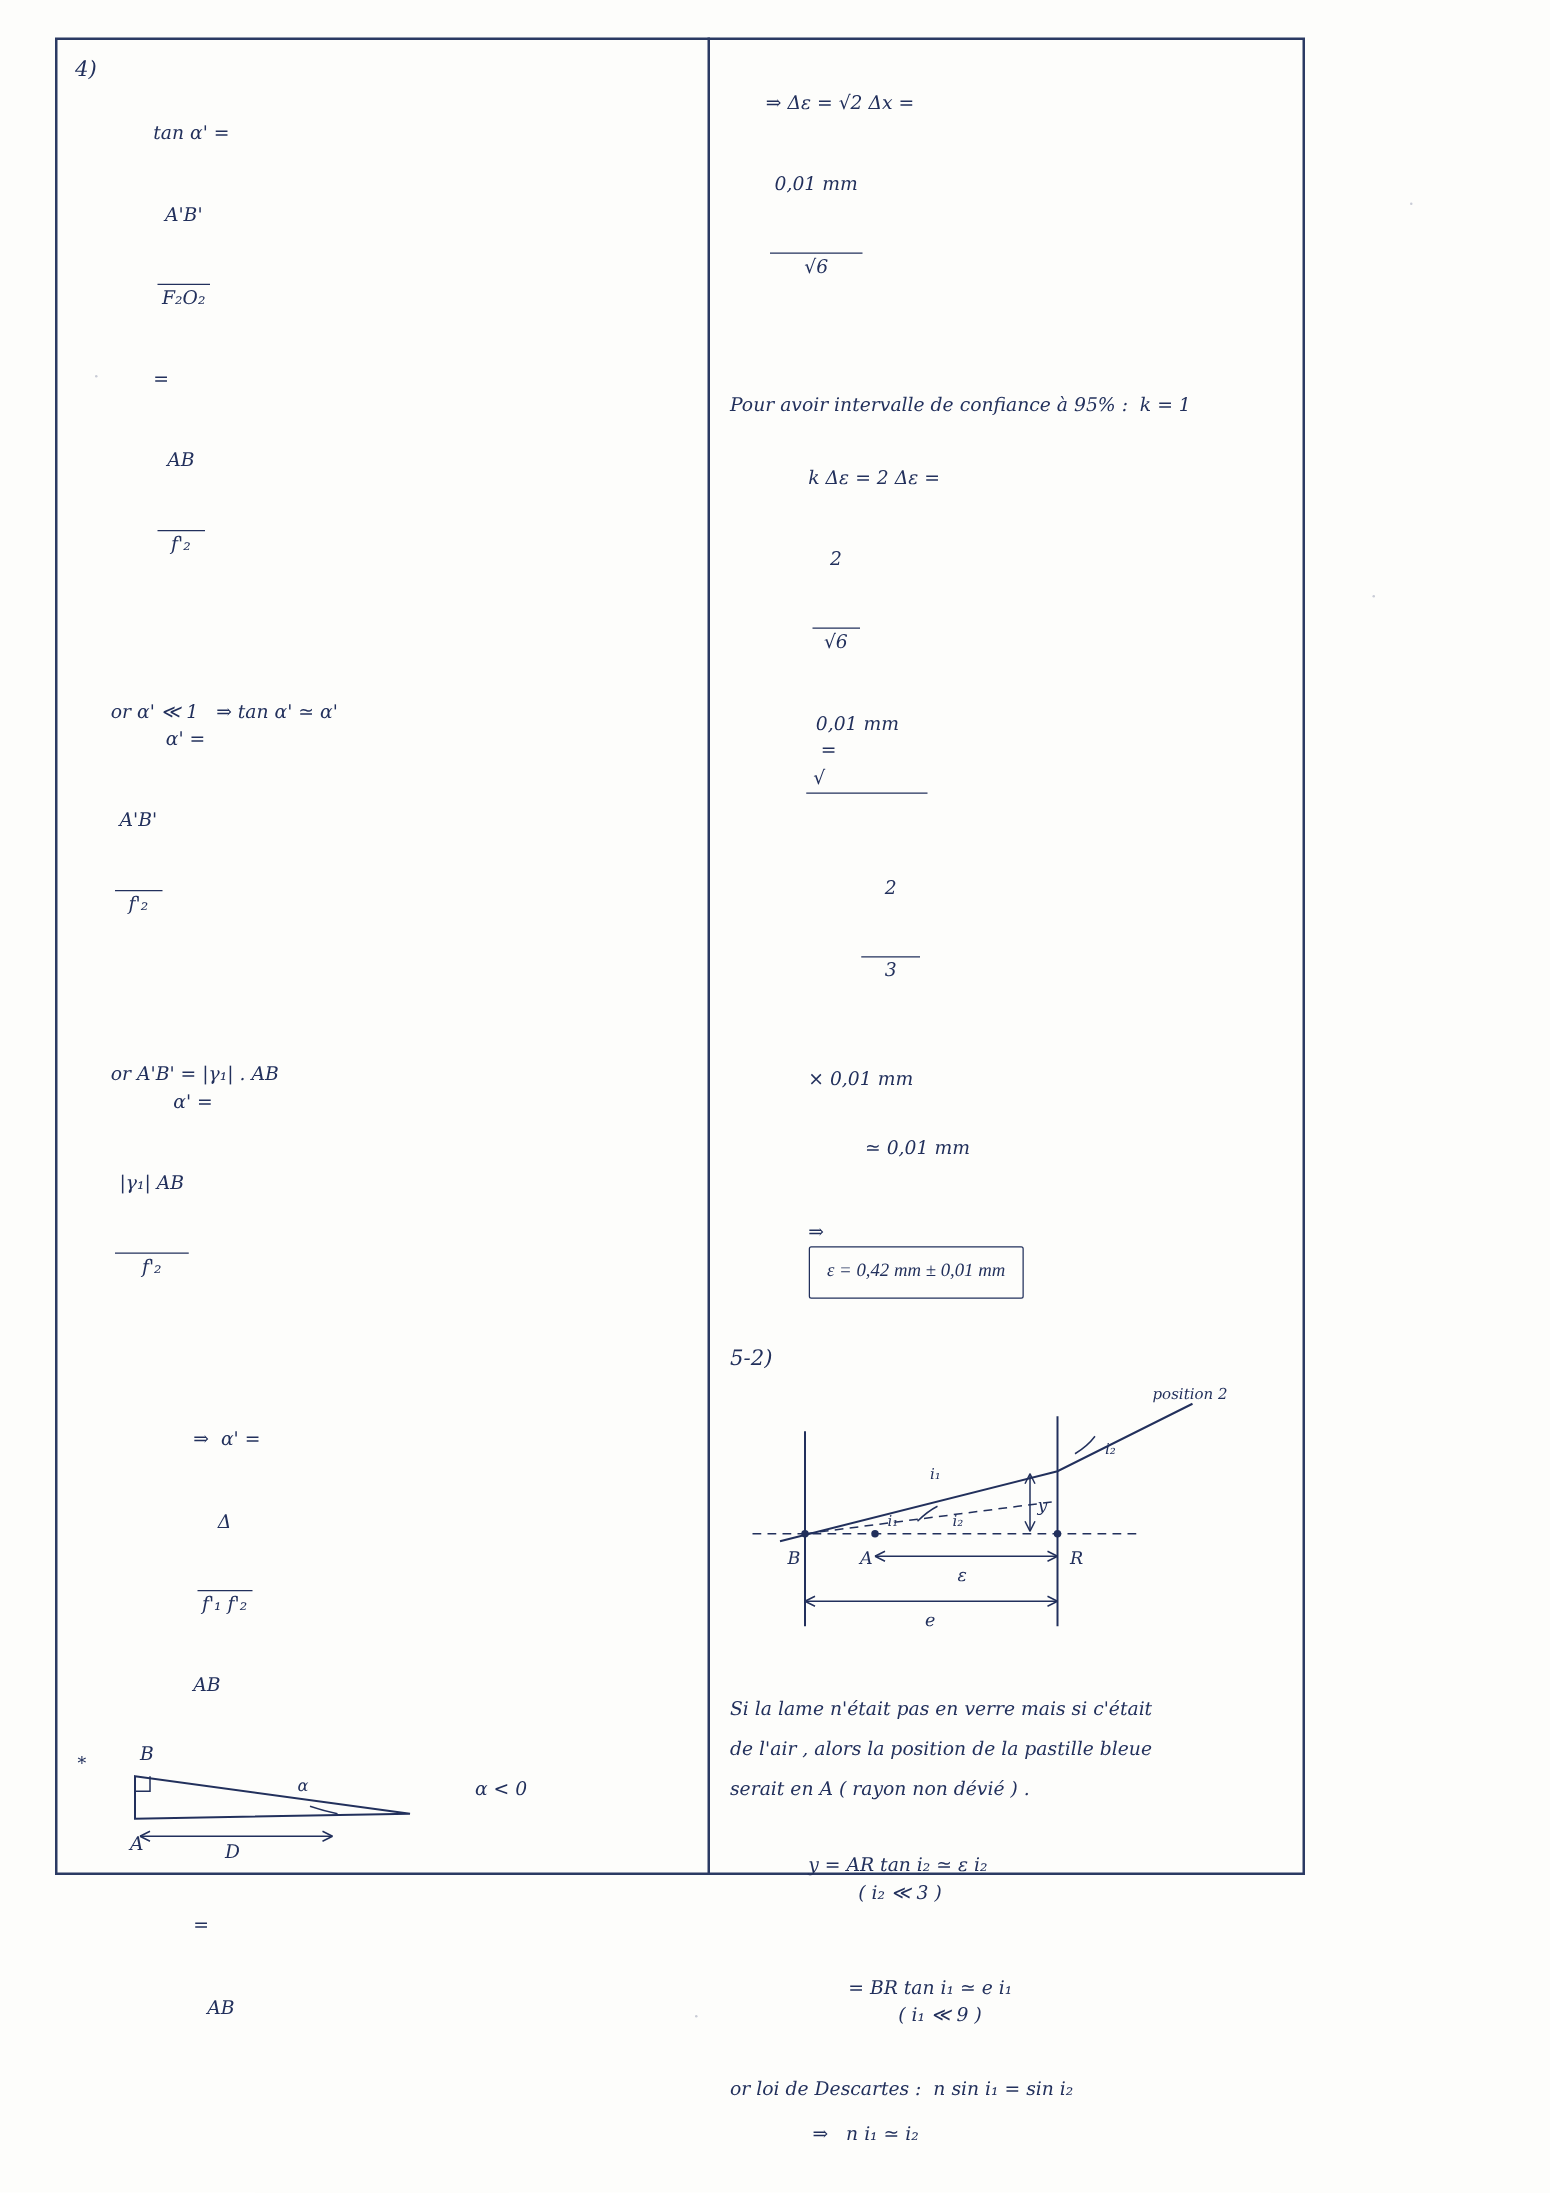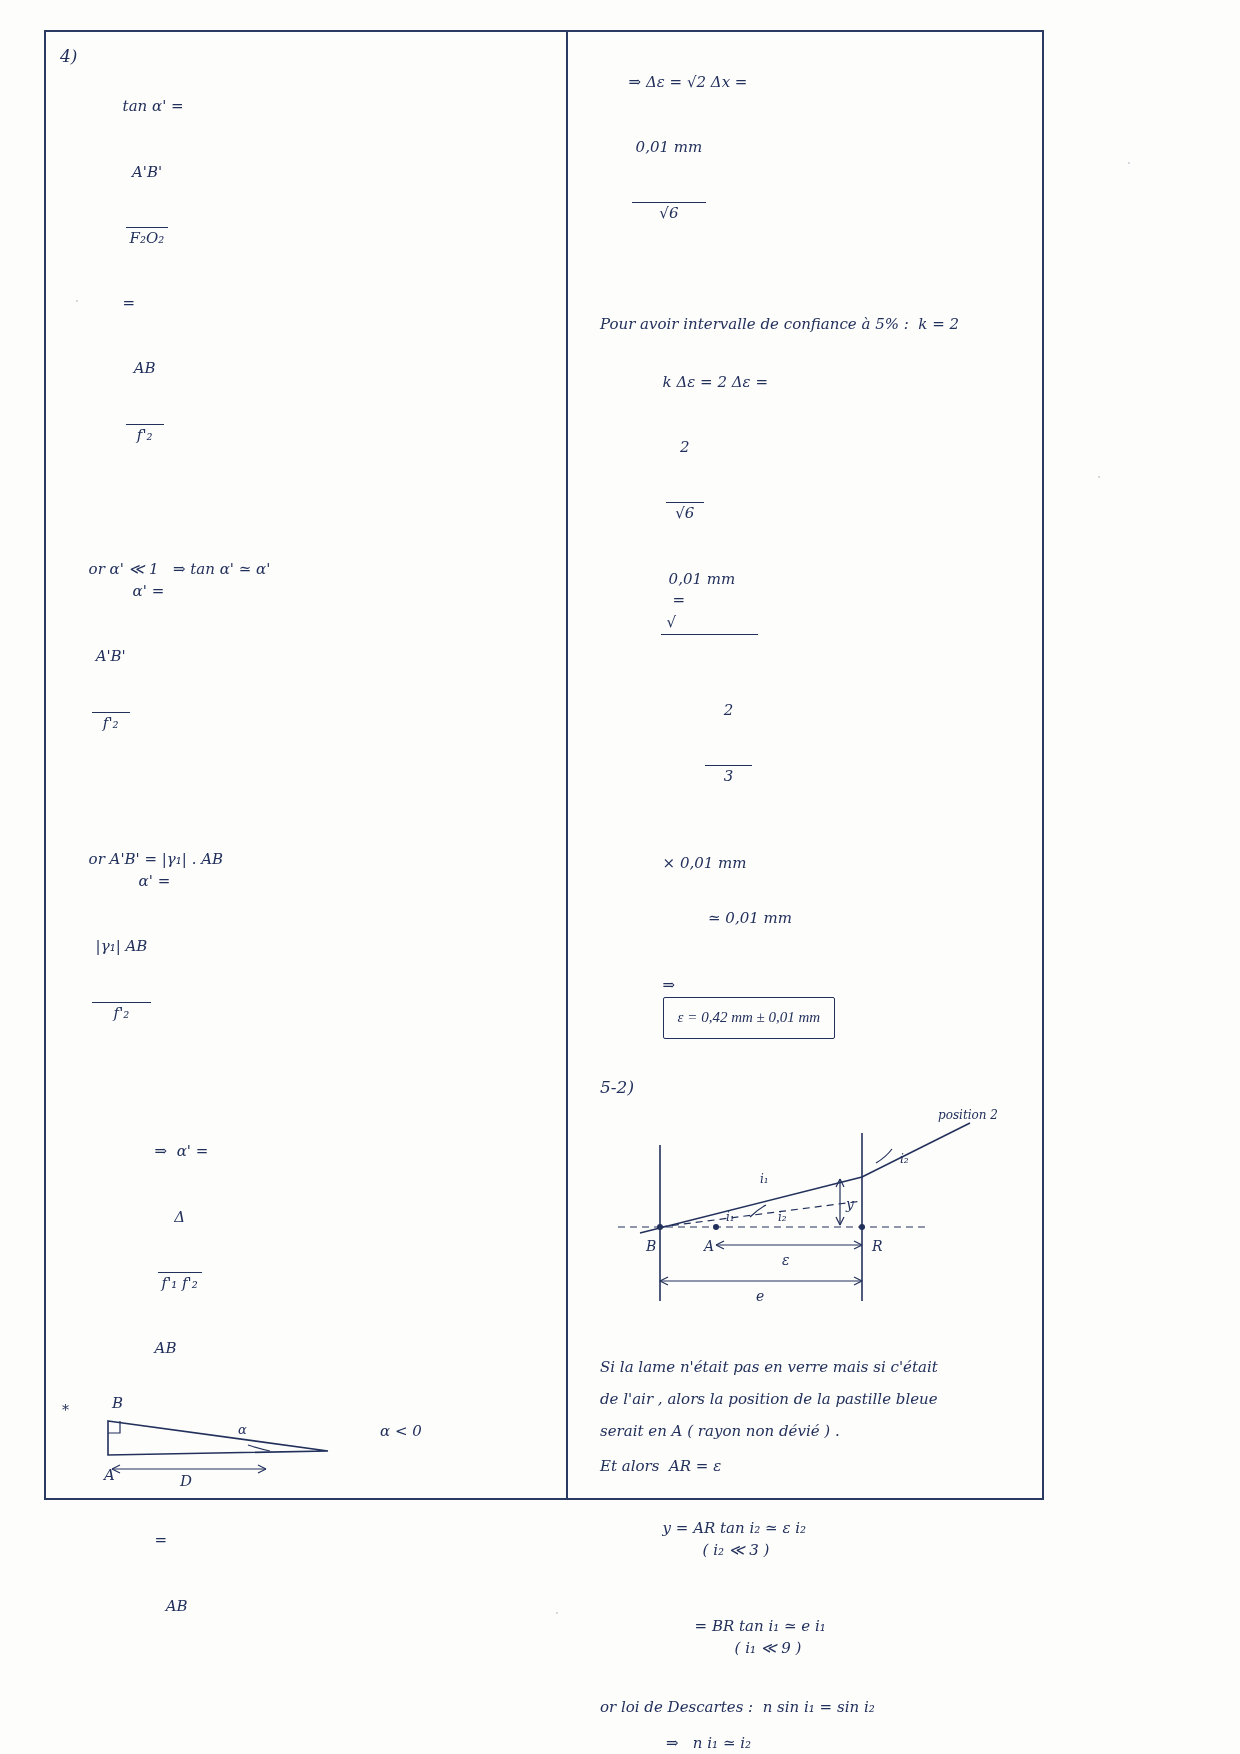--- a/index.html
+++ b/index.html
@@ -37,21 +37,21 @@
     width: 2px; height: 1470px;
     background: #2b3a63;
   }
   .col {
     position: absolute;
     top: 30px;
     box-sizing: border-box;
     padding: 14px 16px 0 16px;
   }
   #col-left { left: 44px; width: 522px; height: 1470px; }
-  #col-right { left: 584px; width: 476px; height: 1470px; }
+  #col-right { left: 568px; width: 476px; height: 1470px; }
 
   
   .hw {
     font-family: "DejaVu Serif", serif;
     font-style: italic;
     color: #22305c;
     line-height: 1.45;
     font-size: 15px;
     white-space: pre-wrap;
   }
@@ -193,21 +193,21 @@
   <div class="col" id="col-right">
 
     <div class="hw line" style="margin-top:6px">
       <span>⇒ Δε = √2 Δx =</span>
       <span class="frac">
         <span class="num">0,01 mm</span>
         <span class="den">√6</span>
       </span>
     </div>
 
-    <div class="hw" style="margin-top:24px">Pour avoir intervalle de confiance à 5% :  k = 2</div>
+    <div class="hw" style="margin-top:24px">Pour avoir intervalle de confiance à 95% :  k = 1</div>
 
     <div class="hw line indent1" style="margin-top:14px">
       <span>k Δε = 2 Δε =</span>
       <span class="frac">
         <span class="num">2</span>
         <span class="den">√6</span>
       </span>
       <span style="margin-left:6px">0,01 mm</span>
       <span style="margin-left:10px">=</span>
       <span style="margin-left:4px">√</span>
@@ -267,21 +267,20 @@
         <text x="246" y="104" class="flabel">y</text>
         <text x="182" y="160" class="flabel">ε</text>
         <text x="156" y="196" class="flabel">e</text>
         <text x="338" y="14" class="flabel s">position 2</text>
       </svg>
     </div>
 
     <div class="hw" style="margin-top:6px">Si la lame n'était pas en verre mais si c'était</div>
     <div class="hw" style="margin-top:10px">de l'air , alors la position de la pastille bleue</div>
     <div class="hw" style="margin-top:10px">serait en A ( rayon non dévié ) .</div>
-    <div class="hw" style="margin-top:14px">Et alors  AR = ε</div>
 
     <div class="hw line indent1" style="margin-top:18px">
       <span>y = AR tan i₂ ≃ ε i₂</span>
       <span style="margin-left:40px">( i₂ ≪ 3 )</span>
     </div>
     <div class="hw line indent2" style="margin-top:6px">
       <span>= BR tan i₁ ≃ e i₁</span>
       <span style="margin-left:40px">( i₁ ≪ 9 )</span>
     </div>
 

